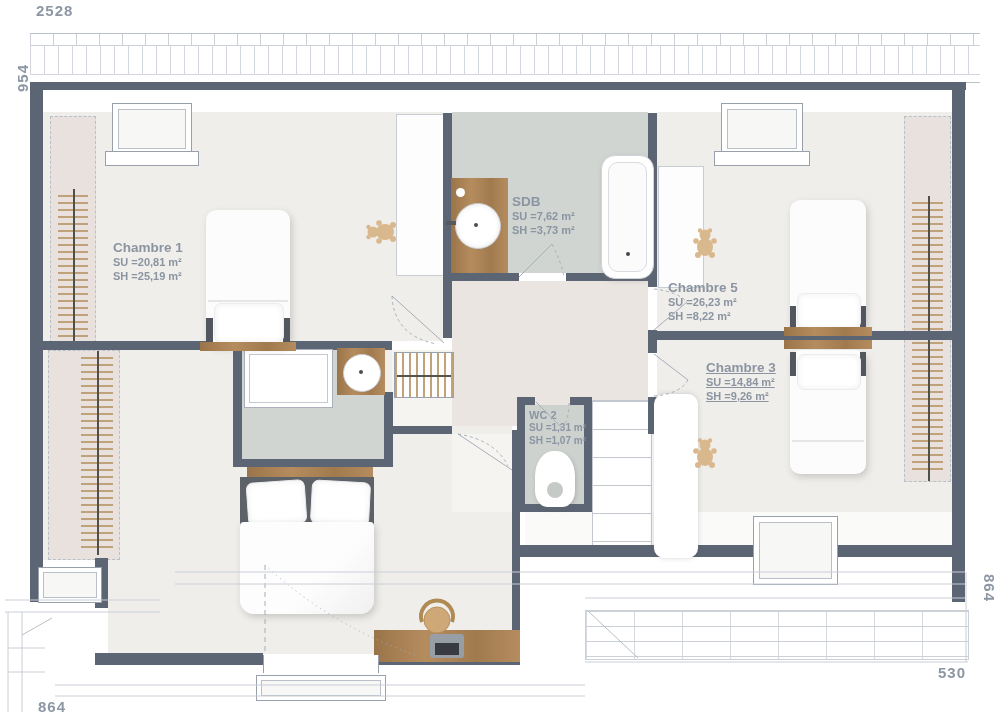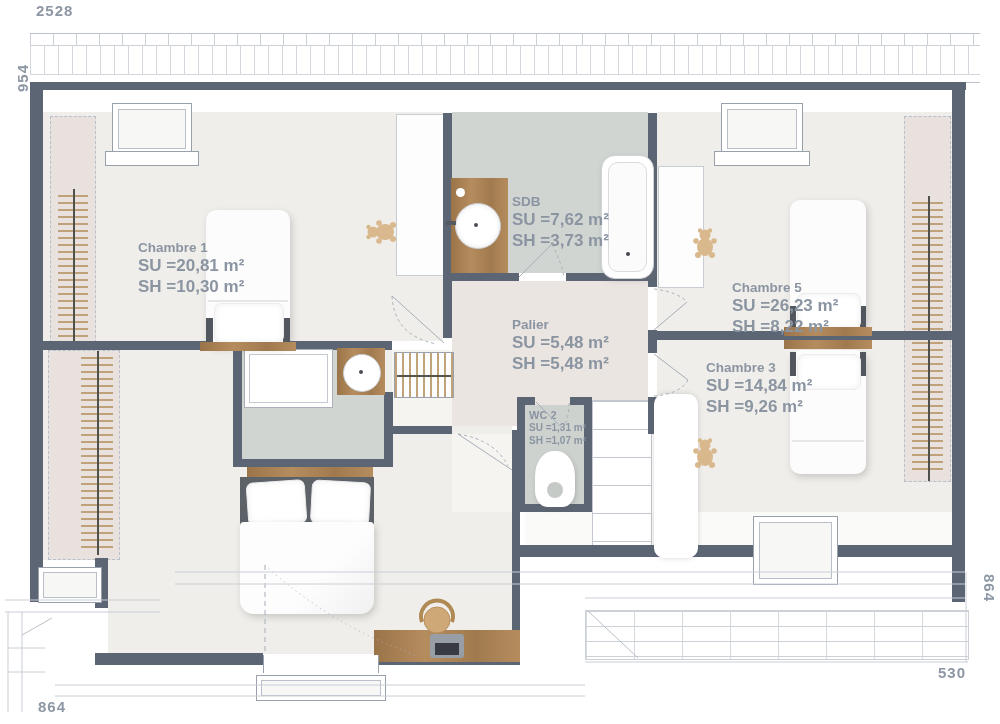--- a/index.html
+++ b/index.html
@@ -8,21 +8,21 @@
   .w{position:absolute;background:#5b6573;z-index:10;}
   .floor{position:absolute;z-index:1;}
   .slope{position:absolute;background:#e9e1dd;border:1px dashed #b9bfc8;z-index:2;}
   .hatch{position:absolute;background:repeating-linear-gradient(to bottom,rgba(178,140,88,.75) 0 2px,transparent 2px 7px);}
   .hatch::after{content:"";position:absolute;left:50%;top:-6px;bottom:-6px;width:2px;background:#50504a;}
   .dim{position:absolute;color:#8d97a4;font-size:15px;font-weight:bold;letter-spacing:1px;z-index:30;}
   .dim.vert{writing-mode:vertical-rl;transform:rotate(180deg);}
   .dim.vert-r{writing-mode:vertical-rl;}
   .room-label{position:absolute;color:#8b95a2;z-index:30;white-space:nowrap;line-height:1.22;}
   .room-label .rn{font-size:13.5px;font-weight:600;}
-  .room-label .rs{font-size:17px;font-weight:600;}
+  .room-label .rs{font-size:11px;font-weight:600;}
   .room-label.small .rn{font-size:11px;}
   .room-label.small .rs{font-size:10px;}
   .winframe{position:absolute;background:#fff;border:1px solid #98a0ac;z-index:15;}
   .winframe .inner{position:absolute;inset:5px;border:1px solid #b9bfc8;background:#f7f7f6;}
   .sill{position:absolute;background:#fff;border:1px solid #98a0ac;z-index:16;}
   .closet{position:absolute;background:#fdfdfd;border:1px solid #c8cdd4;z-index:8;}
   .wood{background:linear-gradient(90deg,#9a7449,#b58c5e 35%,#a07a4e 70%,#b58c5e);}
   .bedpart{position:absolute;z-index:12;}
   .bed-main{background:#fcfcfc;border-radius:10px;box-shadow:2px 3px 7px rgba(110,110,110,.3);}
   .pillow{background:#fff;border:1px solid #ececec;border-radius:7px;box-shadow:inset 0 0 6px rgba(0,0,0,.07);}
@@ -230,44 +230,39 @@
       <div class="inner"></div>
     </div>
   <div class="winframe" style="left:263px;top:655px;width:114px;height:18px;border-left:1px solid #98a0ac;border-right:1px solid #98a0ac;border-top:none;border-bottom:none;"></div>
   <div class="winframe" style="left:256px;top:675px;width:128px;height:24px;">
       <div class="inner" style="inset:4px;"></div>
     </div>
   <div class="winframe" style="left:38px;top:567px;width:62px;height:34px;">
       <div class="inner" style="inset:4px;"></div>
     </div>
 
-  <div class="room-label" style="left:113px;top:240px;margin-left:25px;">
+  <div class="room-label" style="left:113px;top:240px;">
     <div class="rn">Chambre 1</div>
     <div class="rs">SU =20,81 m²</div>
-    <div class="rs">SH =10,30 m²</div>
+    <div class="rs">SH =25,19 m²</div>
   </div>
   <div class="room-label" style="left:512px;top:194px;">
     <div class="rn">SDB</div>
     <div class="rs">SU =7,62 m²</div>
     <div class="rs">SH =3,73 m²</div>
   </div>
-  <div class="room-label" style="left:732px;top:280px;">
+  <div class="room-label" style="left:668px;top:280px;">
     <div class="rn">Chambre 5</div>
     <div class="rs">SU =26,23 m²</div>
     <div class="rs">SH =8,22 m²</div>
   </div>
-  <div class="room-label" style="left:706px;top:360px;">
+  <div class="room-label" style="left:706px;top:360px;text-decoration:underline;">
     <div class="rn">Chambre 3</div>
     <div class="rs">SU =14,84 m²</div>
     <div class="rs">SH =9,26 m²</div>
-  </div>
-  <div class="room-label" style="left:512px;top:317px;">
-    <div class="rn">Palier</div>
-    <div class="rs">SU =5,48 m²</div>
-    <div class="rs">SH =5,48 m²</div>
   </div>
   <div class="room-label small" style="left:529px;top:409px;">
     <div class="rn">WC 2</div>
     <div class="rs">SU =1,31 m²</div>
     <div class="rs">SH =1,07 m²</div>
   </div>
 
   <div class="bricks" style="left:585px;top:610px;width:382px;height:48px;"></div>
 
   <svg class="overlay" width="1000" height="724">

